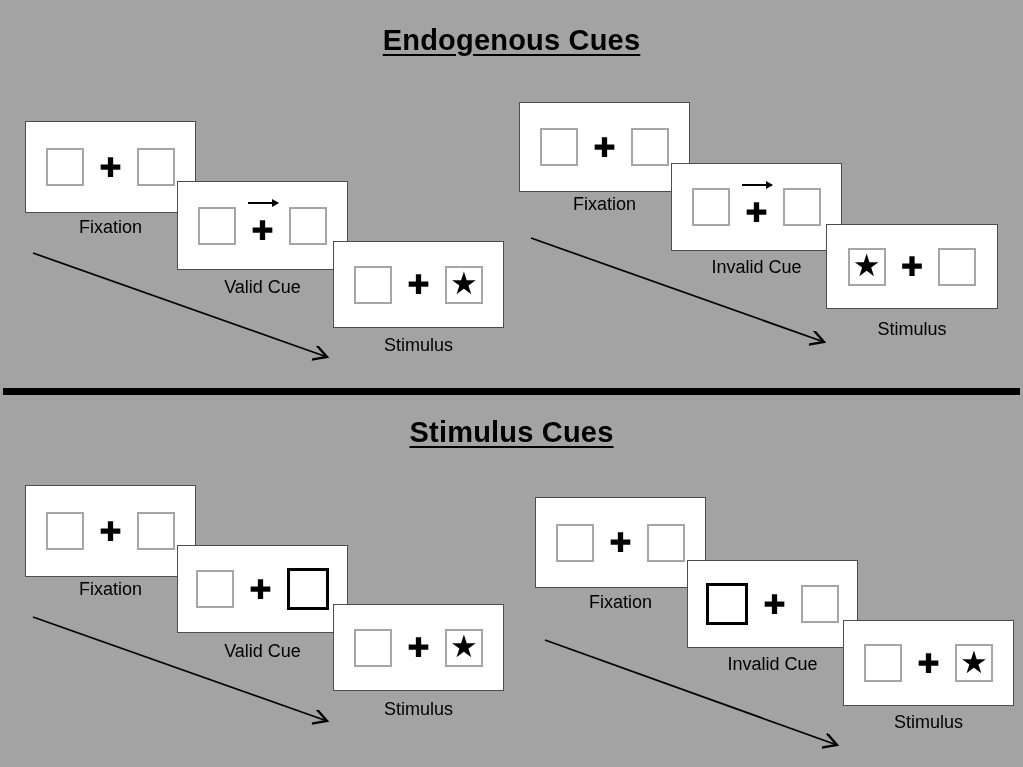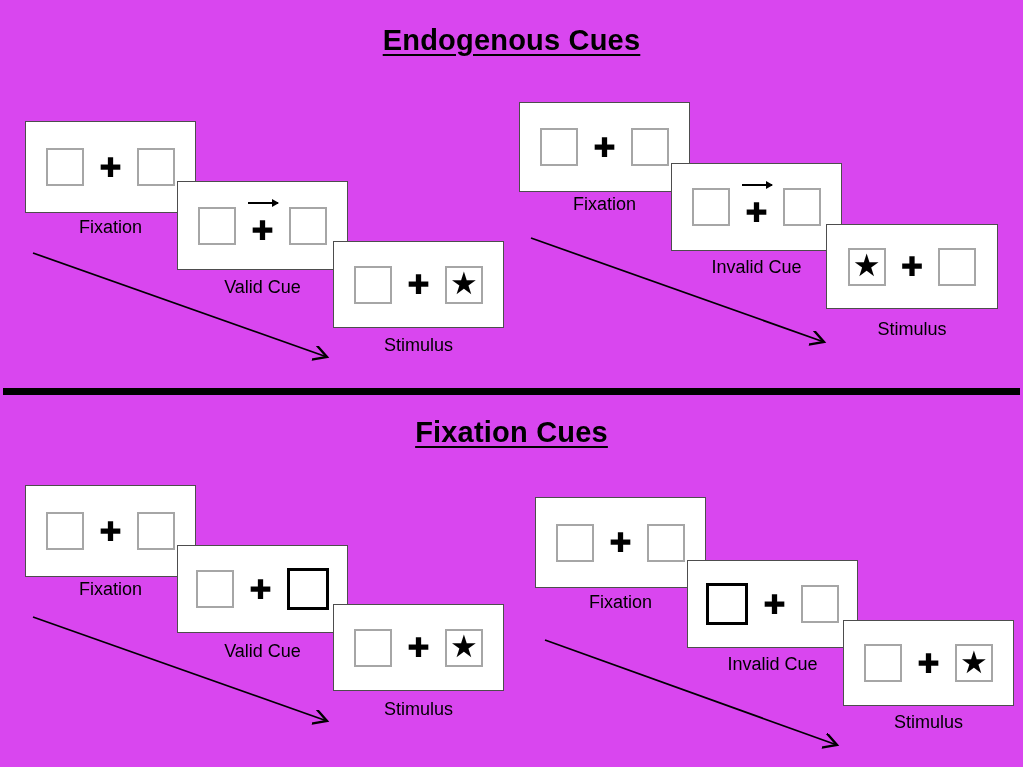--- a/index.html
+++ b/index.html
@@ -1,19 +1,19 @@
 <!DOCTYPE html>
 <html><head>
 <meta charset="utf-8">
 <style>
   html,body{margin:0;padding:0;background:#ffffff;}
   #stage{
     position:relative;
     width:1023px;height:767px;
-    background:#d946ef;
+    background:#a3a3a3;
     font-family:"Liberation Sans", sans-serif;
     overflow:hidden;
   }
   .section-title{
     position:absolute;left:0;width:1023px;
     text-align:center;
     font-size:29px;font-weight:bold;color:#000;
     text-decoration:underline;
     text-underline-offset:4px;
     letter-spacing:0.2px;
@@ -82,21 +82,21 @@
     pointer-events:none;
   }
 </style>
 </head>
 <body>
 
 <div id="stage">
 
   <div class="section-title" id="title-endo">Endogenous Cues</div>
   <div class="divider"></div>
-  <div class="section-title" id="title-exo">Fixation Cues</div>
+  <div class="section-title" id="title-exo">Stimulus Cues</div>
 
   <svg id="arrow-overlay" width="1023" height="767">
     <defs>
       <marker id="ah" markerWidth="12" markerHeight="12" refX="8" refY="4.5" orient="auto">
         <path d="M0,0 L8,4.5 L0,9" fill="none" stroke="#000" stroke-width="1.4"></path>
       </marker>
     </defs>
     <line x1="33" y1="253" x2="327" y2="357" stroke="#000" stroke-width="1.7" marker-end="url(#ah)"></line>
     <line x1="531" y1="238" x2="824" y2="342" stroke="#000" stroke-width="1.7" marker-end="url(#ah)"></line>
     <line x1="33" y1="617" x2="327" y2="721" stroke="#000" stroke-width="1.7" marker-end="url(#ah)"></line>

